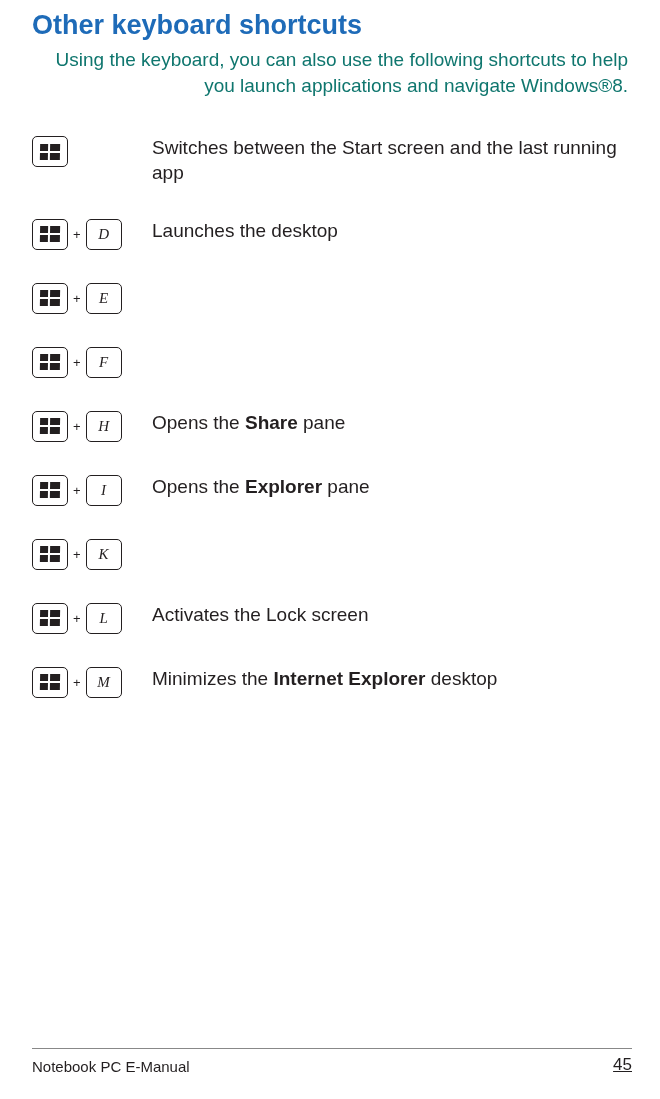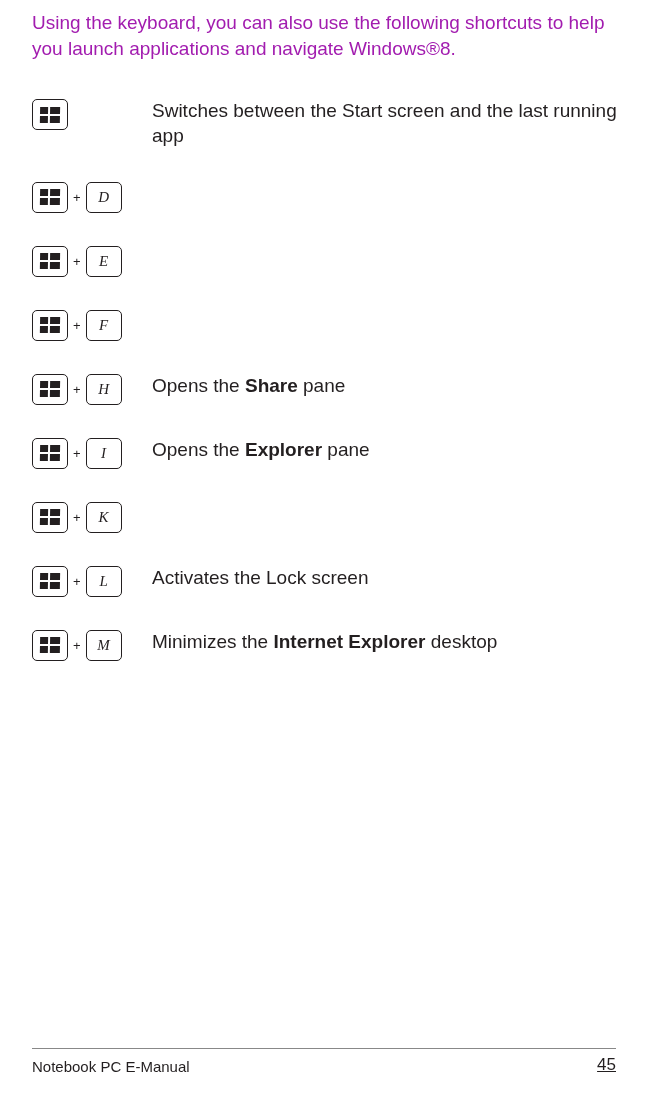--- a/index.html
+++ b/index.html
@@ -18,22 +18,23 @@
       color: #1e6bb8;
       font-size: 27px;
       font-weight: 700;
       letter-spacing: 0px;
       margin-bottom: 6px;
       font-family: Arial, sans-serif;
     }
     .intro {
       font-size: 19px;
       line-height: 1.35;
-      color: #a21caf;
+      color: #0f766e;
       margin-bottom: 36px;
+      text-align: right;
     }
     .shortcut-list {
       display: flex;
       flex-direction: column;
       gap: 17px;
     }
     .shortcut-row {
       display: flex;
       align-items: flex-start;
       margin-bottom: 14px;
@@ -83,36 +84,37 @@
       color: #231f20;
       padding-top: 2px;
     }
     .desc b {
       font-weight: 700;
     }
     .footer {
       position: absolute;
       bottom: 24px;
       left: 32px;
-      right: 44px;
+      right: 28px;
       display: flex;
       justify-content: space-between;
       align-items: flex-end;
       border-top: 1px solid #888;
       padding-top: 6px;
       font-size: 15px;
       color: #231f20;
     }
     .footer-left { font-size: 15px; }
     .footer-right { font-size: 17px; text-decoration: underline; }
   </style>
 </head>
 <body>
 
 <div class="page">
+  <h1 class="heading">Other keyboard shortcuts</h1>
   <p class="intro">Using the keyboard, you can also use the following shortcuts to help you launch applications and navigate Windows®8.</p>
   <div class="shortcut-list" id="shortcut-list">
       <div class="shortcut-row">
         <div class="keys">
           <div class="key key-win">
             <div class="win-icon">
               <div></div>
               <div></div>
               <div></div>
               <div></div>
@@ -129,20 +131,21 @@
               <div></div>
               <div></div>
               <div></div>
             </div>
           </div>
           <span class="plus">+</span>
           <div class="key">
             <span>D</span>
           </div>
         </div>
+        <div class="desc"><span>Launches the desktop</span></div>
       </div>
       <div class="shortcut-row">
         <div class="keys">
           <div class="key key-win">
             <div class="win-icon">
               <div></div>
               <div></div>
               <div></div>
               <div></div>
             </div>

